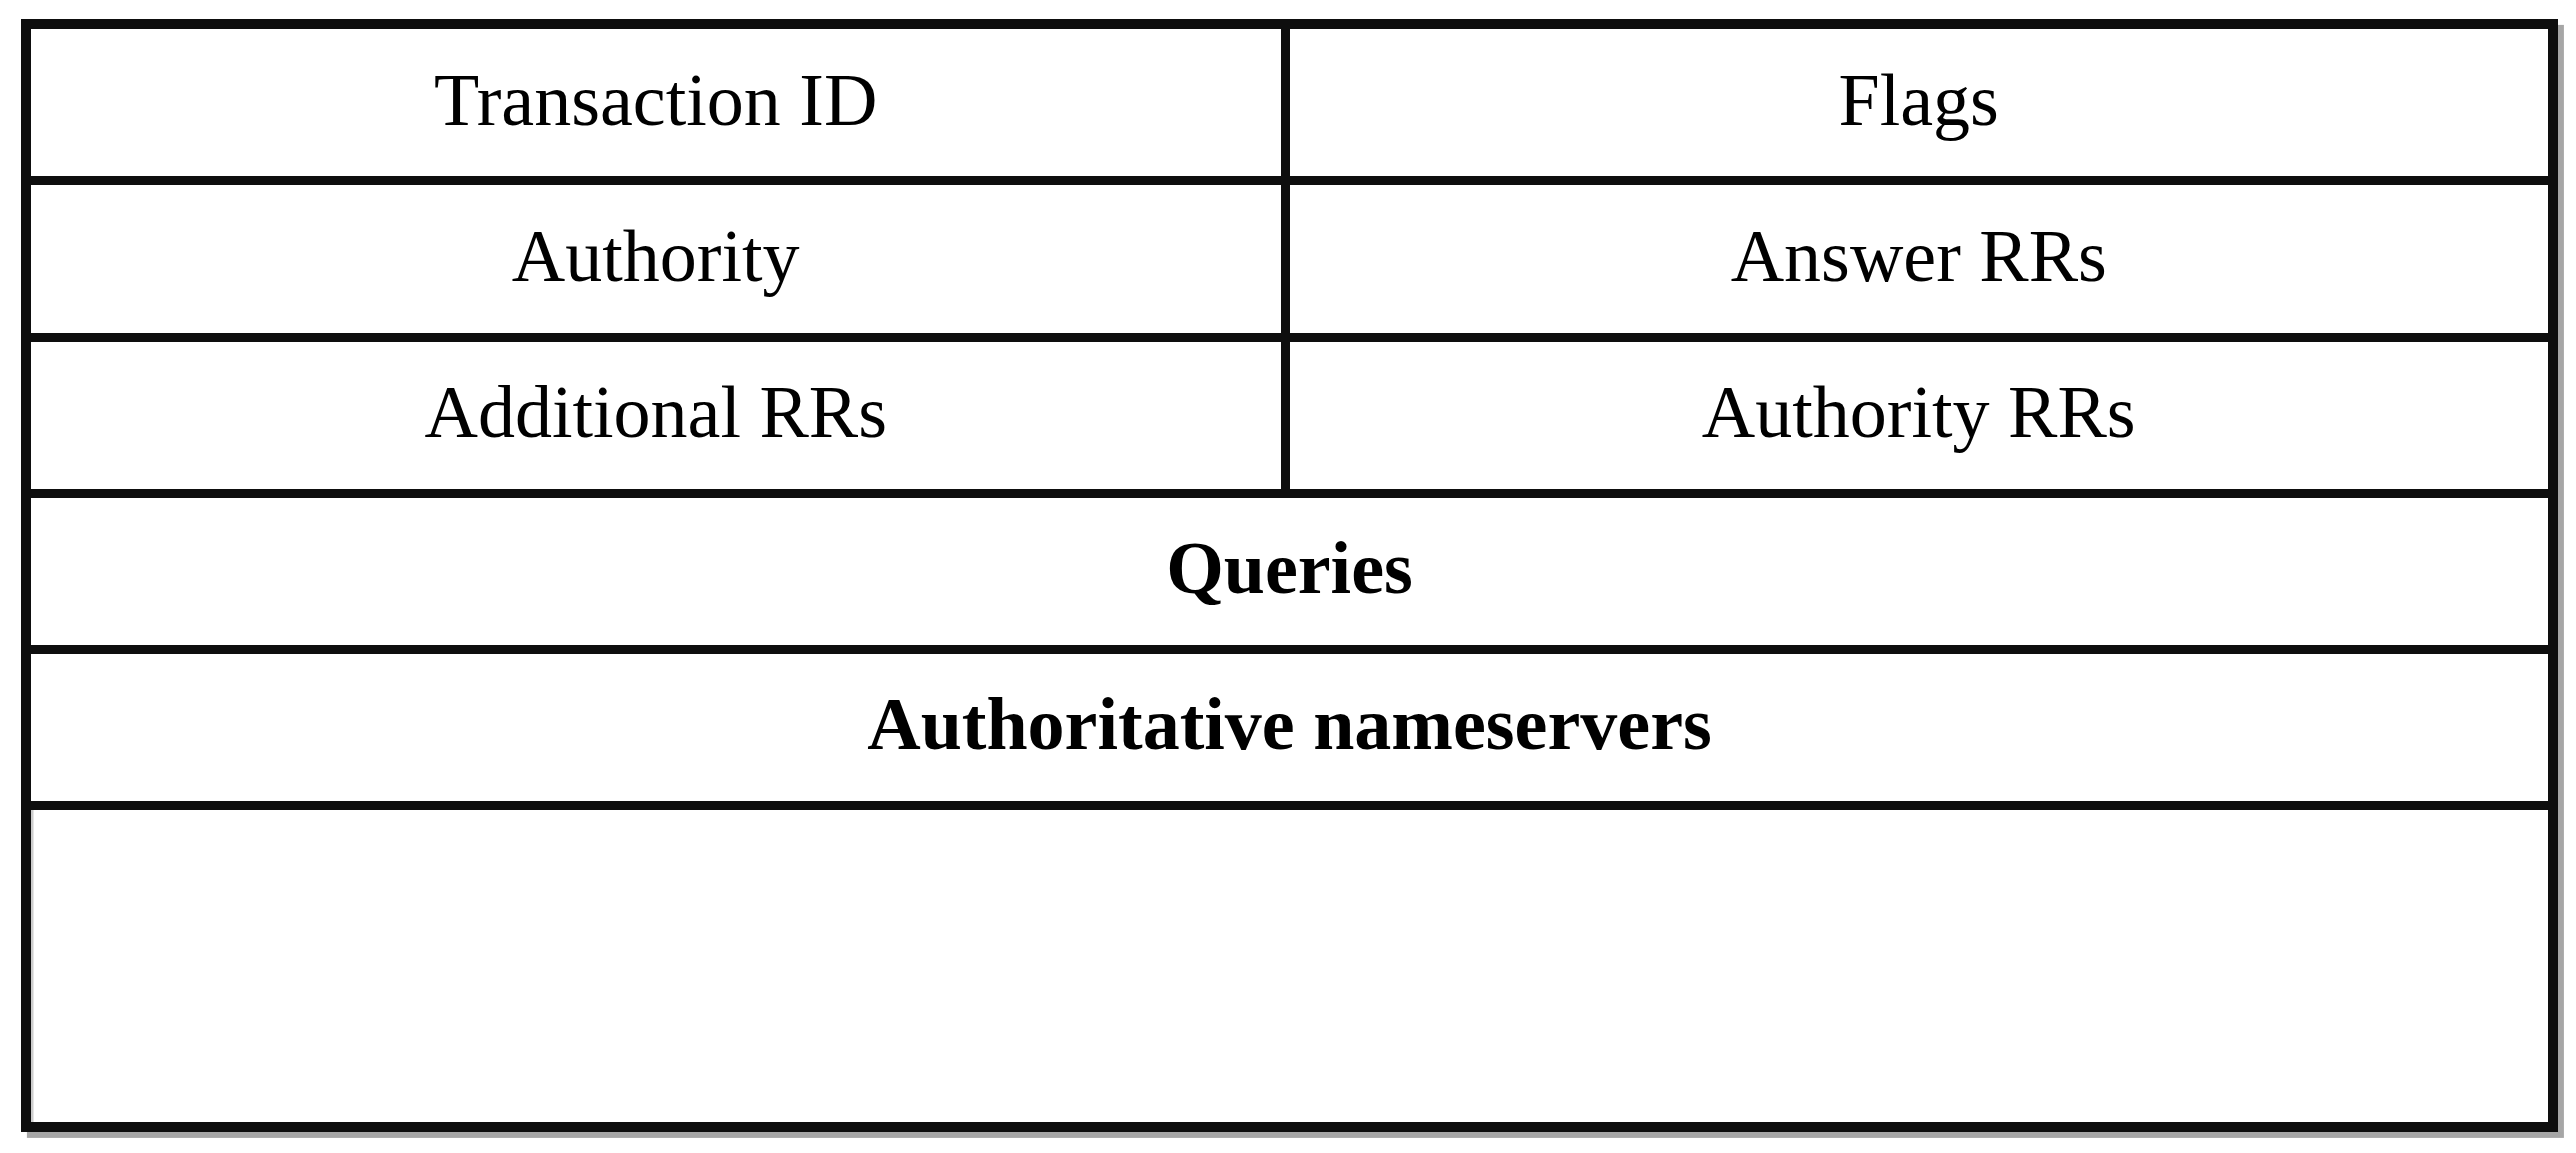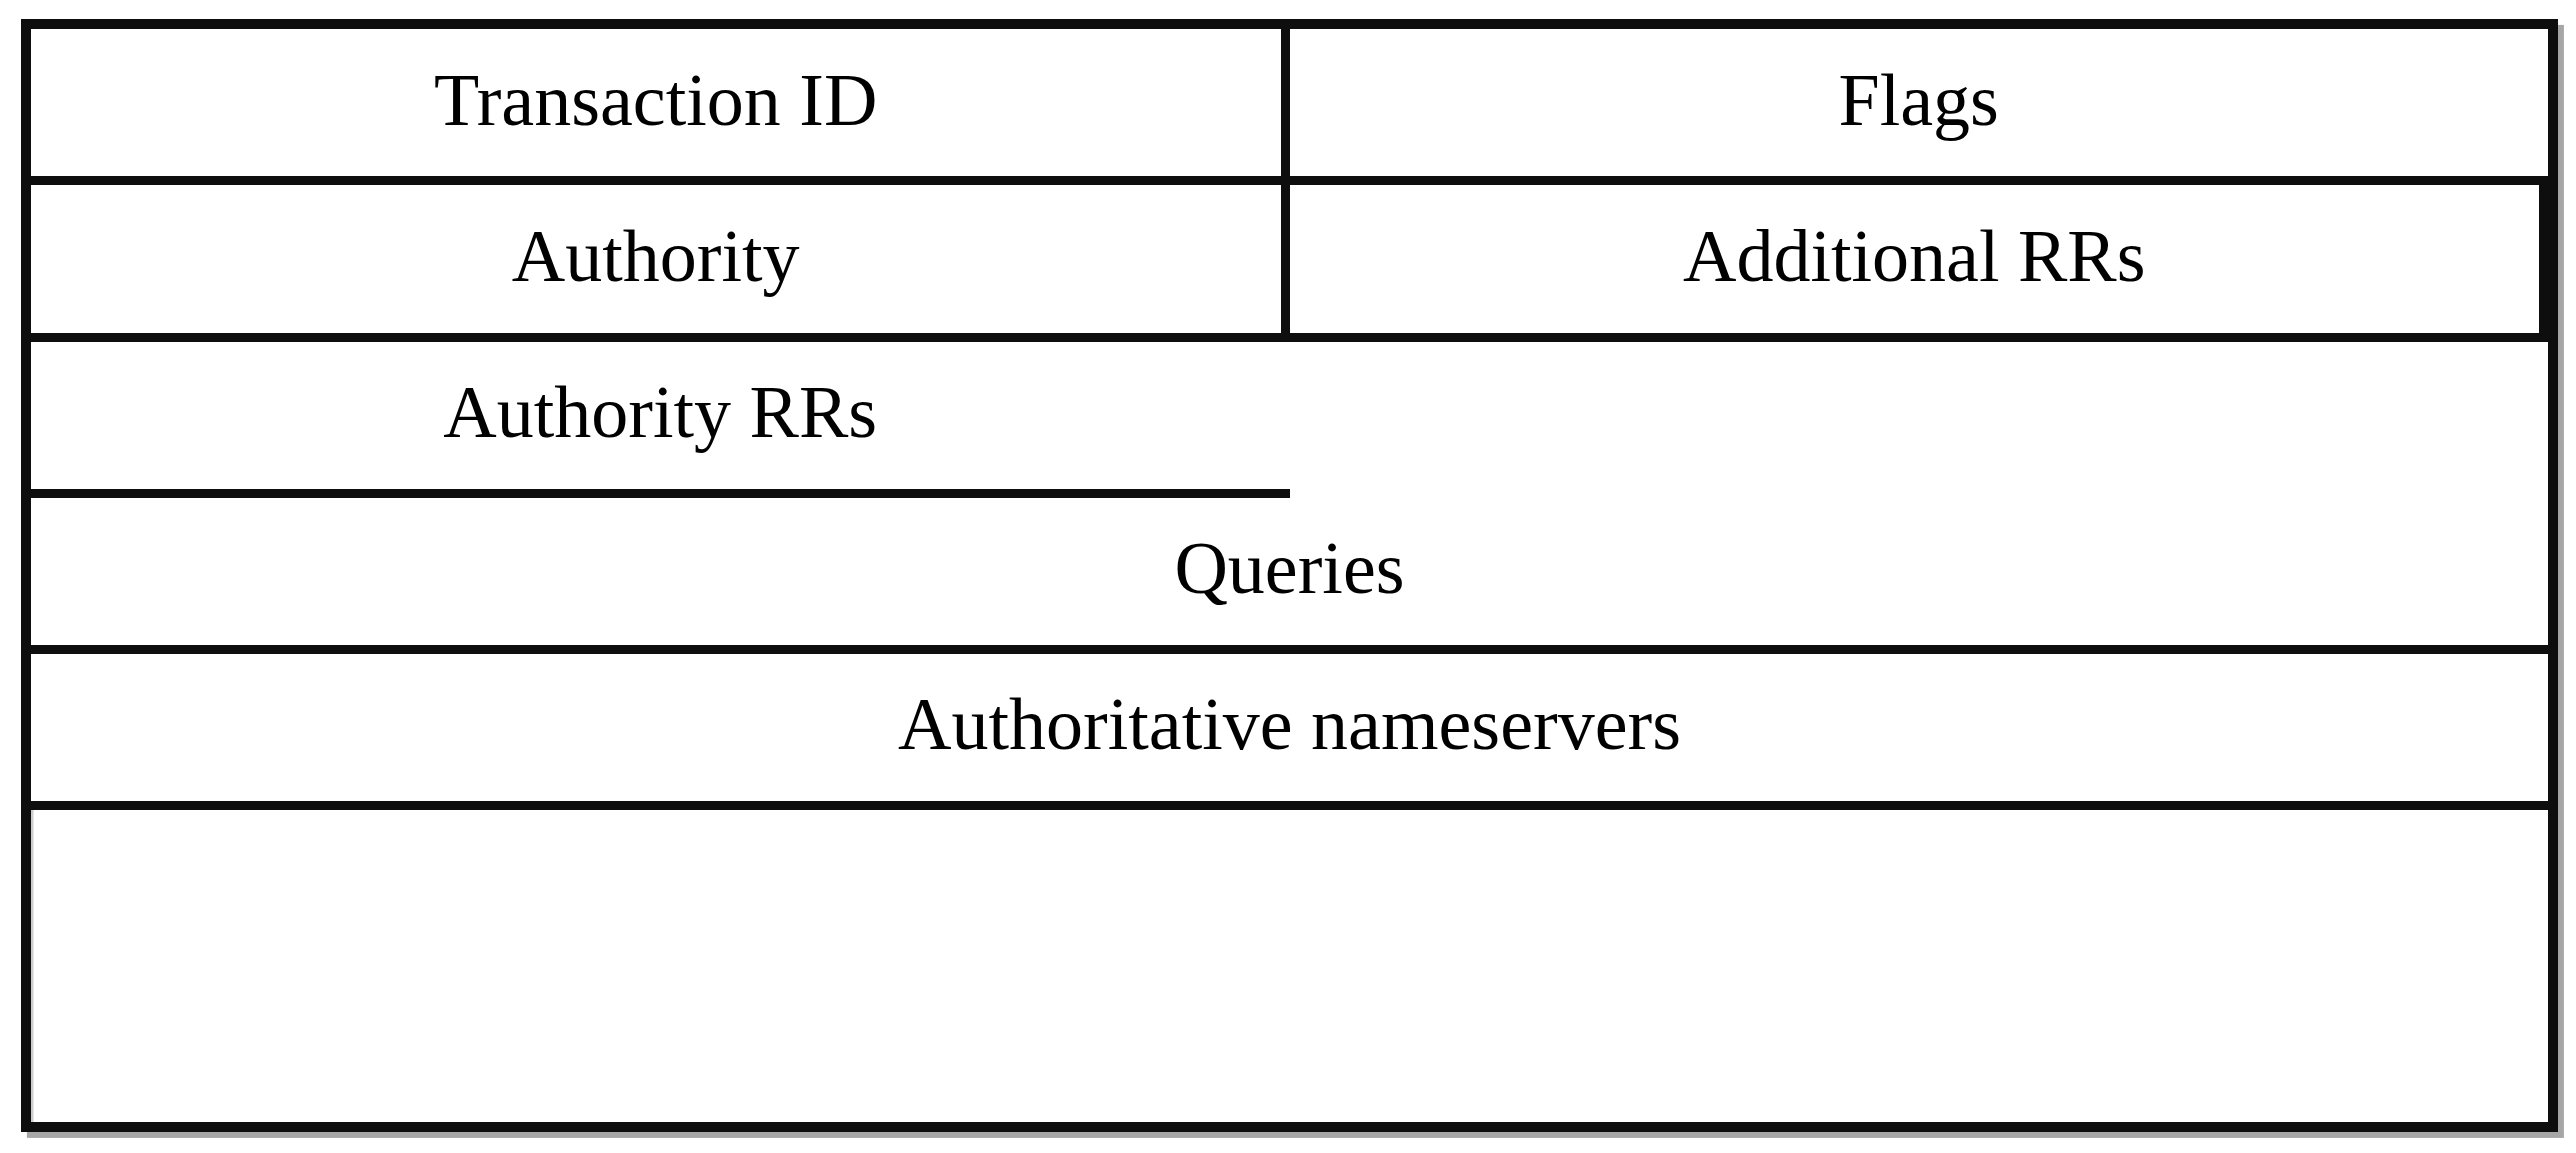--- a/index.html
+++ b/index.html
@@ -50,20 +50,21 @@
     border-bottom: 9.2px solid #0e0e0e;
   }
 
   
   .cell-left {
     border-right: 9.2px solid #0e0e0e;
   }
 
   .cell-full {
     grid-column: 1 / span 2;
+    font-weight: bold;
   }
 
   .cell-label {
     color: #000000;
     font-size: 74px;
     line-height: 1;
     white-space: nowrap;
     
     transform: translateY(-3.4px);
   }
@@ -77,20 +78,23 @@
     <div class="cell cell-left row-divider">
       <span class="cell-label">Transaction ID</span>
     </div>
     <div class="cell row-divider">
       <span class="cell-label">Flags</span>
     </div>
 
     <div class="cell cell-left row-divider">
       <span class="cell-label">Authority</span>
     </div>
+    <div class="cell row-divider">
+      <span class="cell-label">Answer RRs</span>
+    </div>
 
     <div class="cell cell-left row-divider">
       <span class="cell-label">Additional RRs</span>
     </div>
     <div class="cell row-divider">
       <span class="cell-label">Authority RRs</span>
     </div>
 
     <div class="cell cell-full row-divider">
       <span class="cell-label">Queries</span>

